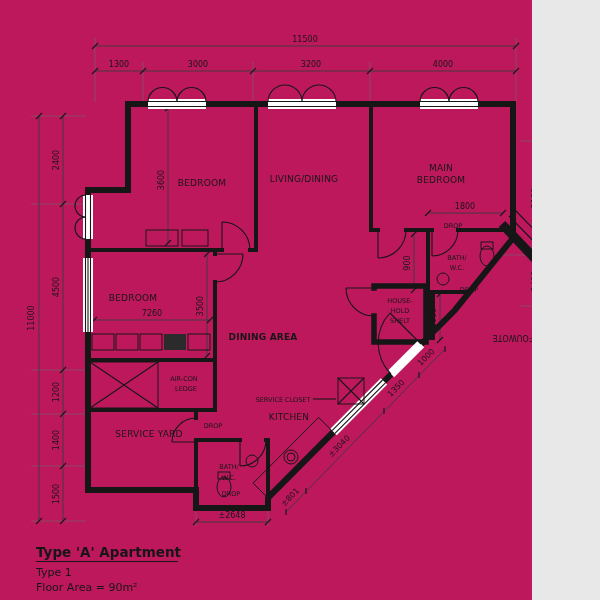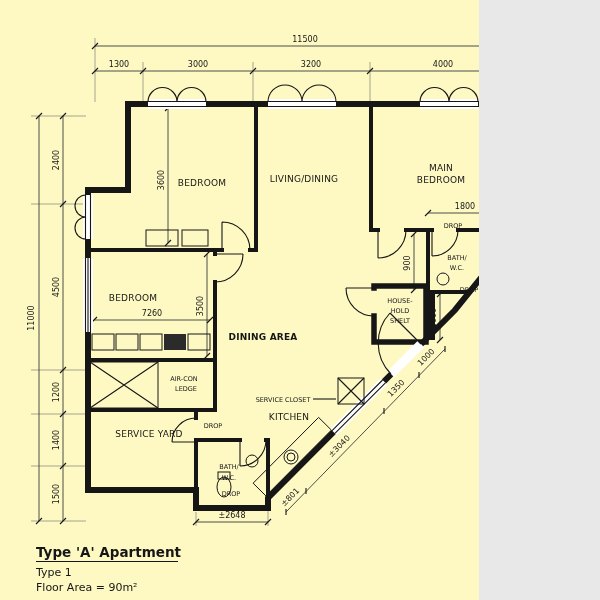--- a/index.html
+++ b/index.html
@@ -1,17 +1,17 @@
 <!DOCTYPE html>
 <html><head>
 <meta charset="utf-8">
 <style>
   html,body{margin:0;padding:0;background:#e8e8e8;}
   .sheet{
-    position:relative;width:479px;height:600px;background:#fef9c3;
+    position:relative;width:532px;height:600px;background:#be185d;
     font-family:"DejaVu Sans",sans-serif;overflow:hidden;
   }
   svg{position:absolute;left:0;top:0;}
   
   .wall{stroke:#161616;stroke-width:6;fill:none;stroke-linecap:square;}
   .wall-in{stroke:#161616;stroke-width:4;fill:none;stroke-linecap:square;}
   .wall-sh{stroke:#161616;stroke-width:5.5;fill:none;stroke-linecap:square;}
   .thin{stroke:#161616;stroke-width:1.1;fill:none;}
   .dimline{stroke:#3a3a3a;stroke-width:0.9;fill:none;}
   .ext{stroke:#6a6a6a;stroke-width:0.6;fill:none;}

